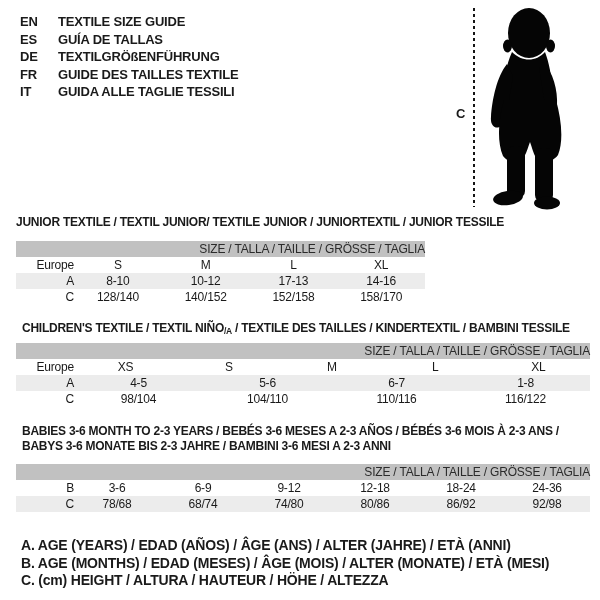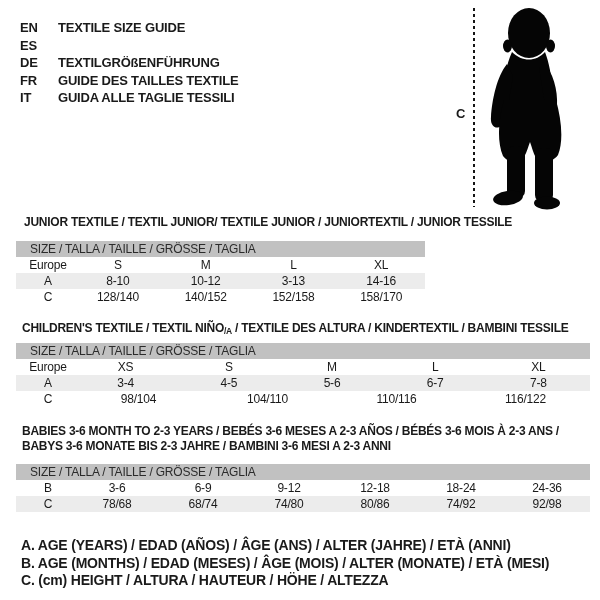--- a/index.html
+++ b/index.html
@@ -5,68 +5,69 @@
   html,body{margin:0;padding:0}
   body{
     width:600px;height:600px;position:relative;overflow:hidden;
     background:#ffffff;color:#1a1a1a;
     font-family:"Liberation Sans",sans-serif;
     -webkit-font-smoothing:antialiased;
   }
   .abs{position:absolute}
 
   
-  #lang-block{left:20px;top:19px}
+  #lang-block{left:20px;top:13px}
   .lang-row{display:flex;font-weight:bold;font-size:13px;line-height:17.5px;letter-spacing:-0.2px}
   .lang-code{width:38px;flex:none}
   .lang-title{white-space:nowrap}
 
   
   #measure-line{
     left:473px;top:8px;width:2px;height:199px;
     background:repeating-linear-gradient(to bottom,#151515 0 3px,transparent 3px 6px);
   }
   #figure-label{left:456px;top:106px;font-weight:bold;font-size:13px}
   #baby-svg{left:479px;top:6px}
 
   
   .tbl-title{font-weight:bold;font-size:12px;letter-spacing:-0.25px;white-space:nowrap}
   .tbl-title sub{font-size:8.5px;vertical-align:-2px}
   .grid{display:block}
   .bar{
     height:16px;line-height:16px;font-size:12px;
     background:var(--bar-bg,#c1c1c1);color:#2b2b2b;
-    padding-left:14px;box-sizing:border-box;letter-spacing:-0.2px;
+    padding-left:14px;box-sizing:border-box;letter-spacing:-0.2px;text-align:right;
   }
   .row{display:flex;height:16px;line-height:16px;font-size:12px;letter-spacing:-0.2px}
   .row.alt{background:var(--alt-bg,#ececec)}
   .cell{flex:1;text-align:center;white-space:nowrap}
-  .cell.lab{flex:none;width:52px;text-align:center;padding-left:6px}
+  .cell.lab{flex:none;width:52px;text-align:right;padding-left:6px}
 
-  #t1-title{left:24px;top:215px}
+  #t1-title{left:16px;top:215px}
   #t1-grid{left:16px;top:241px;width:409px}
   #t2-title{left:22px;top:321px}
   #t2-grid{left:16px;top:343px;width:574px}
   #t3-title{left:22px;top:424px;line-height:15px}
   #t3-grid{left:16px;top:464px;width:574px}
 
   
   #footnotes{left:21px;top:537px}
   .foot-line{font-weight:bold;font-size:14px;line-height:17.5px;letter-spacing:-0.2px;white-space:nowrap}
 </style>
 </head>
 <body>
 
 <div class="abs" id="lang-block">
   <div class="lang-row">
     <span class="lang-code">EN</span>
     <span class="lang-title">TEXTILE SIZE GUIDE</span>
   </div>
   <div class="lang-row">
     <span class="lang-code">ES</span>
+    <span class="lang-title">GUÍA DE TALLAS</span>
   </div>
   <div class="lang-row">
     <span class="lang-code">DE</span>
     <span class="lang-title">TEXTILGRÖßENFÜHRUNG</span>
   </div>
   <div class="lang-row">
     <span class="lang-code">FR</span>
     <span class="lang-title">GUIDE DES TAILLES TEXTILE</span>
   </div>
   <div class="lang-row">
@@ -108,52 +109,51 @@
     <span class="cell lab">Europe</span>
     <span class="cell">S</span>
     <span class="cell">M</span>
     <span class="cell">L</span>
     <span class="cell">XL</span>
   </div>
   <div class="row alt">
     <span class="cell lab">A</span>
     <span class="cell">8-10</span>
     <span class="cell">10-12</span>
-    <span class="cell">3-13</span>
+    <span class="cell">17-13</span>
     <span class="cell">14-16</span>
   </div>
   <div class="row">
     <span class="cell lab">C</span>
     <span class="cell">128/140</span>
     <span class="cell">140/152</span>
     <span class="cell">152/158</span>
     <span class="cell">158/170</span>
   </div>
 </div>
 
 <div class="abs tbl-title" id="t2-title">
-  <span>CHILDREN'S TEXTILE / TEXTIL NIÑO</span><sub>/A</sub><span> / TEXTILE DES ALTURA / KINDERTEXTIL / BAMBINI TESSILE</span>
+  <span>CHILDREN'S TEXTILE / TEXTIL NIÑO</span><sub>/A</sub><span> / TEXTILE DES TAILLES / KINDERTEXTIL / BAMBINI TESSILE</span>
 </div>
 <div class="abs grid" id="t2-grid">
   <div class="bar">SIZE / TALLA / TAILLE / GRÖSSE / TAGLIA</div>
   <div class="row">
     <span class="cell lab">Europe</span>
     <span class="cell">XS</span>
     <span class="cell">S</span>
     <span class="cell">M</span>
     <span class="cell">L</span>
     <span class="cell">XL</span>
   </div>
   <div class="row alt">
     <span class="cell lab">A</span>
-    <span class="cell">3-4</span>
     <span class="cell">4-5</span>
     <span class="cell">5-6</span>
     <span class="cell">6-7</span>
-    <span class="cell">7-8</span>
+    <span class="cell">1-8</span>
   </div>
   <div class="row">
     <span class="cell lab">C</span>
     <span class="cell">98/104</span>
     <span class="cell">104/110</span>
     <span class="cell">110/116</span>
     <span class="cell">116/122</span>
   </div>
 </div>
 
@@ -171,21 +171,21 @@
     <span class="cell">12-18</span>
     <span class="cell">18-24</span>
     <span class="cell">24-36</span>
   </div>
   <div class="row alt">
     <span class="cell lab">C</span>
     <span class="cell">78/68</span>
     <span class="cell">68/74</span>
     <span class="cell">74/80</span>
     <span class="cell">80/86</span>
-    <span class="cell">74/92</span>
+    <span class="cell">86/92</span>
     <span class="cell">92/98</span>
   </div>
 </div>
 
 <div class="abs" id="footnotes">
   <div class="foot-line">A. AGE (YEARS) / EDAD (AÑOS) / ÂGE (ANS) / ALTER (JAHRE) / ETÀ (ANNI)</div>
   <div class="foot-line">B. AGE (MONTHS) / EDAD (MESES) / ÂGE (MOIS) / ALTER (MONATE) / ETÀ (MESI)</div>
   <div class="foot-line">C. (cm) HEIGHT / ALTURA / HAUTEUR / HÖHE / ALTEZZA</div>
 </div>
 

